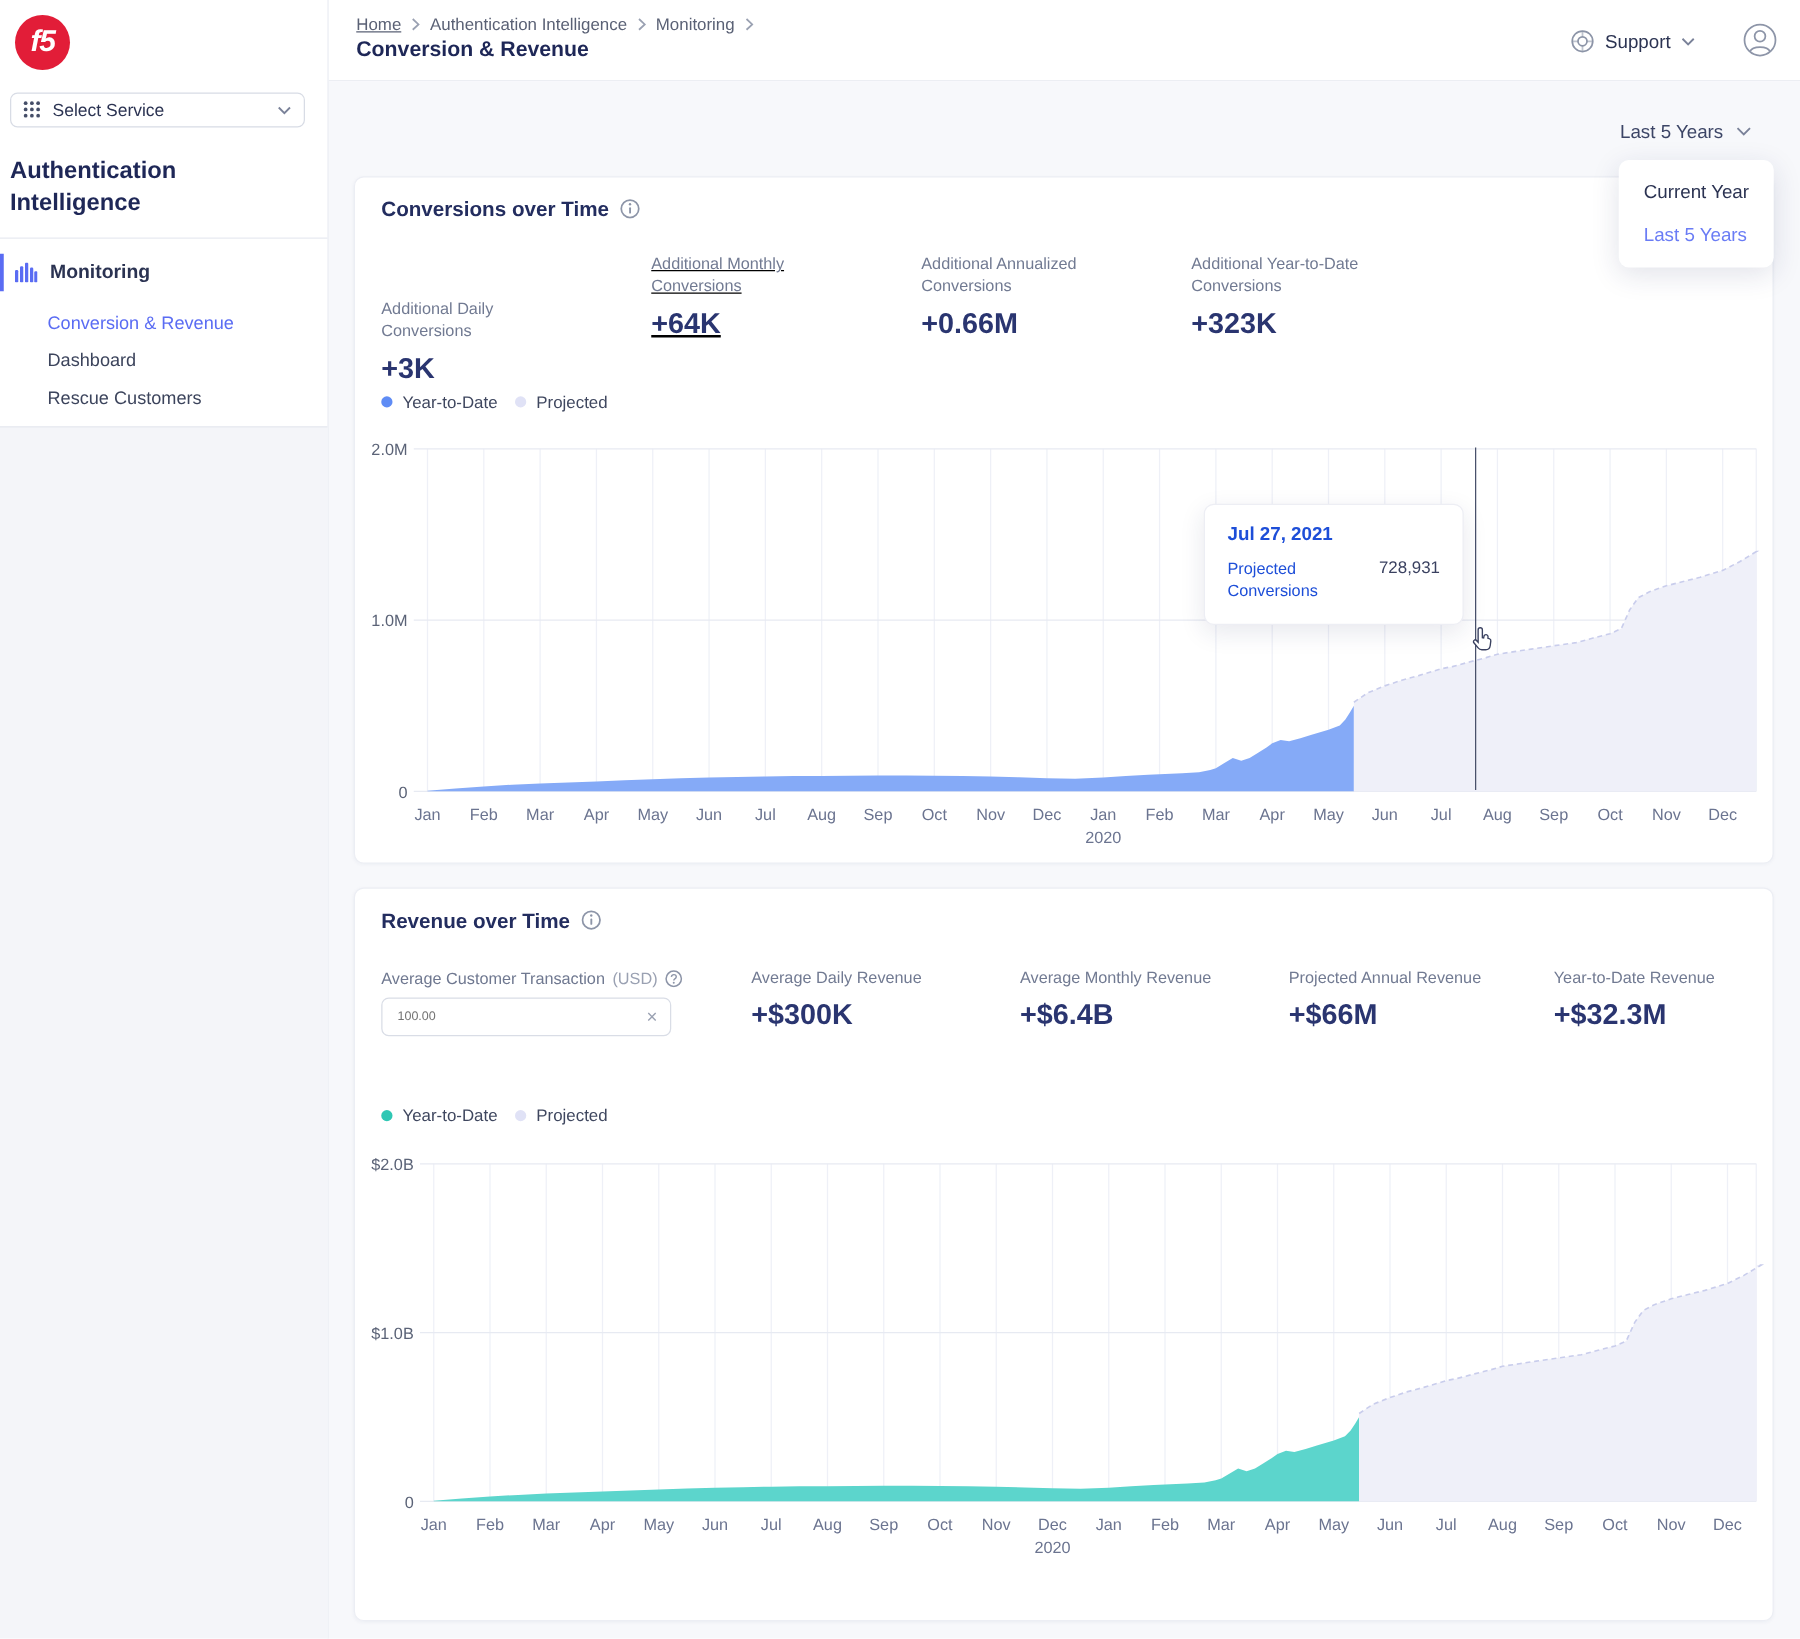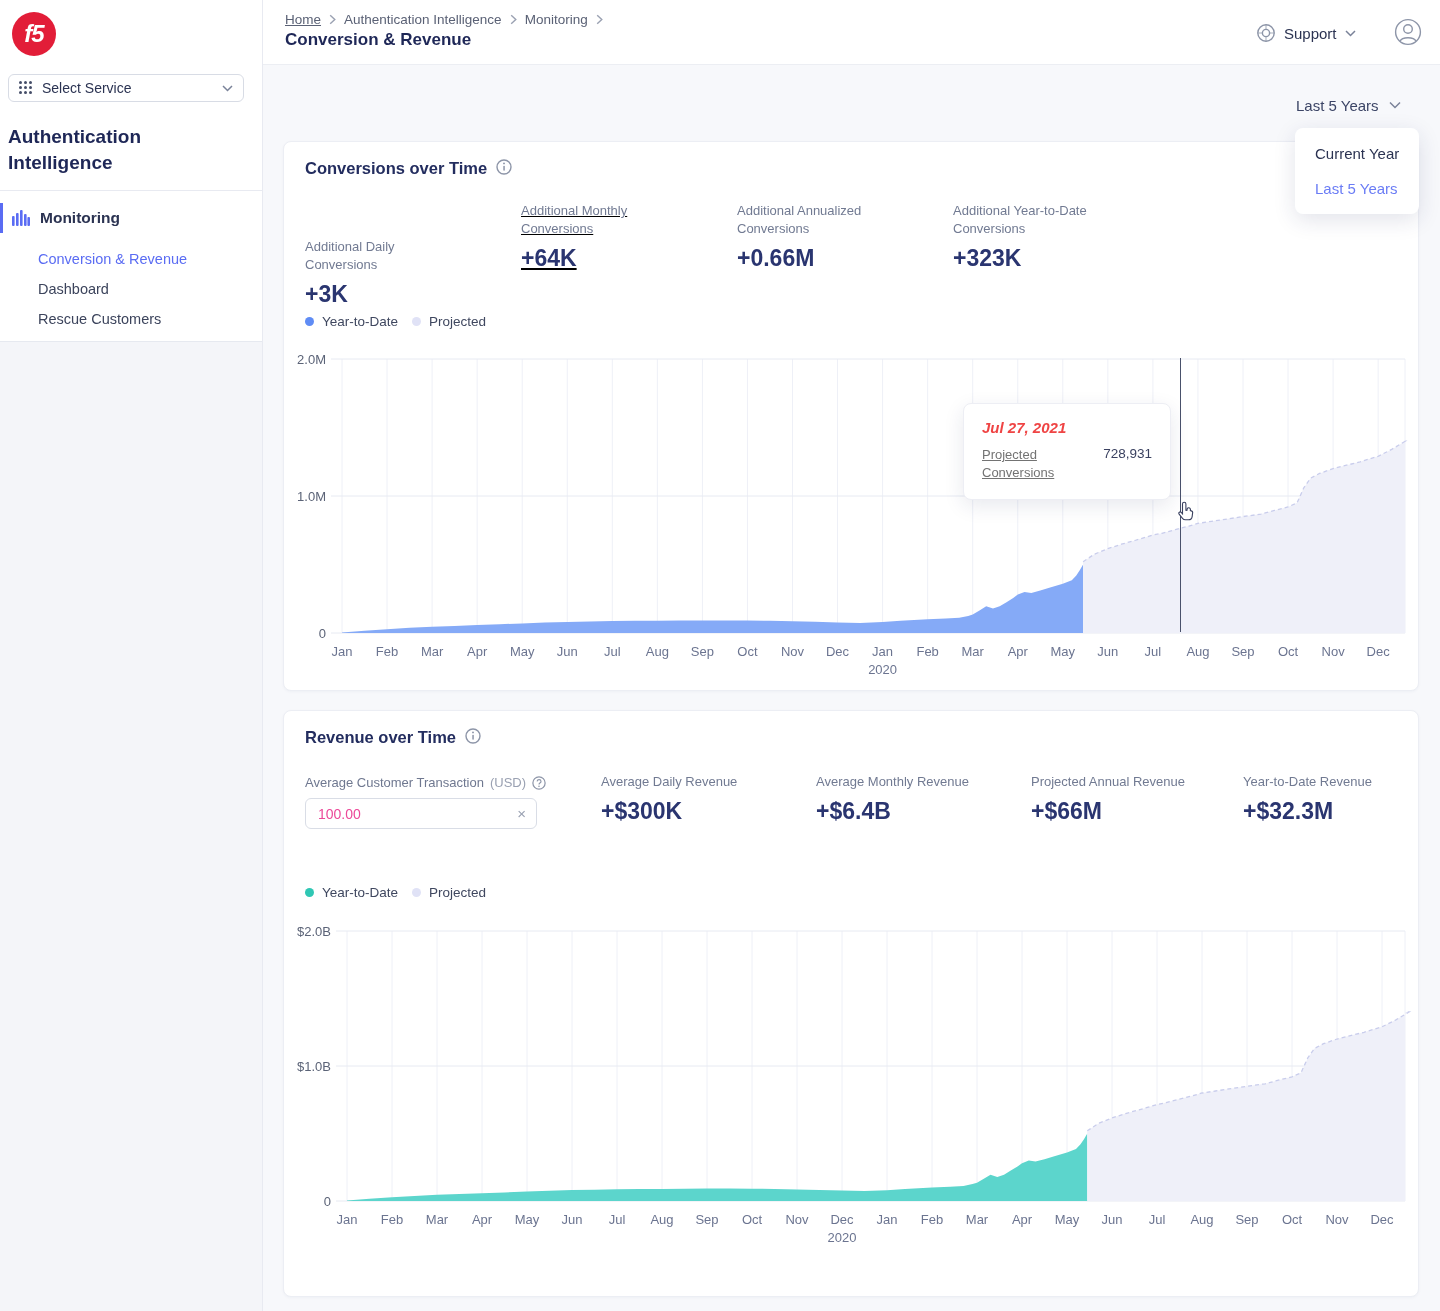--- a/index.html
+++ b/index.html
@@ -52,30 +52,30 @@
   .legend .entry { display:flex; align-items:center; gap:8px; }
   .legend .dot { width:9px; height:9px; border-radius:50%; }
   .legend .txt { font-size:13.5px; color:#3f475f; }
   .chart-svg { position:absolute; left:0; width:1136px; height:340px; }
 
   
   .txn { position:absolute; left:21px; top:64px; width:260px; }
   .txn .lab { font-size:13px; color:#6f7890; display:flex; align-items:center; gap:6px; }
   .txn .unit { color:#9aa1b2; }
   .txn-input { margin-top:8px; width:232px; height:31px; border:1px solid #d9dde6; border-radius:6px; background:#fff; display:flex; align-items:center; padding:0 10px 0 12px; }
-  .txn-input .v { flex:1; font-size:14px; color:#ec4899; }
+  .txn-input .v { flex:1; font-size:10px; color:#737373; }
   .txn-input .x { font-size:15px; color:#9aa1b2; cursor:pointer; line-height:1; }
 
   
   .crosshair { left:1180px; top:358px; width:1px; height:274px; background:#49516b; z-index:20; }
   .cursor-hand { left:1176px; top:500px; z-index:40; }
   .tooltip { left:963px; top:403px; width:208px; height:97px; background:#fff; border:1px solid #edeef4; border-radius:8px; box-shadow:0 6px 20px rgba(30,40,90,.10); z-index:30; padding:15px 18px; }
-  .tooltip .date { font-size:15px; font-weight:700; color:#ef4444;font-style:italic; }
+  .tooltip .date { font-size:15px; font-weight:700; color:#1d4ed8; }
   .tooltip .row { display:flex; margin-top:10px; }
-  .tooltip .slabel { font-size:13px; color:#737373; line-height:18px; width:100px;text-decoration:underline; }
+  .tooltip .slabel { font-size:13px; color:#1d4ed8; line-height:18px; width:100px; }
   .tooltip .svalue { font-size:13.5px; color:#3a4160; margin-left:auto; }
 
   .icon-stroke { stroke:#8d95a8; fill:none; stroke-width:1.4; }
   svg text { font-family:"Liberation Sans", sans-serif; }
 </style>
 </head>
 <body>
 
 <div class="abs sidebar">
   <div class="abs logo">f5</div>

